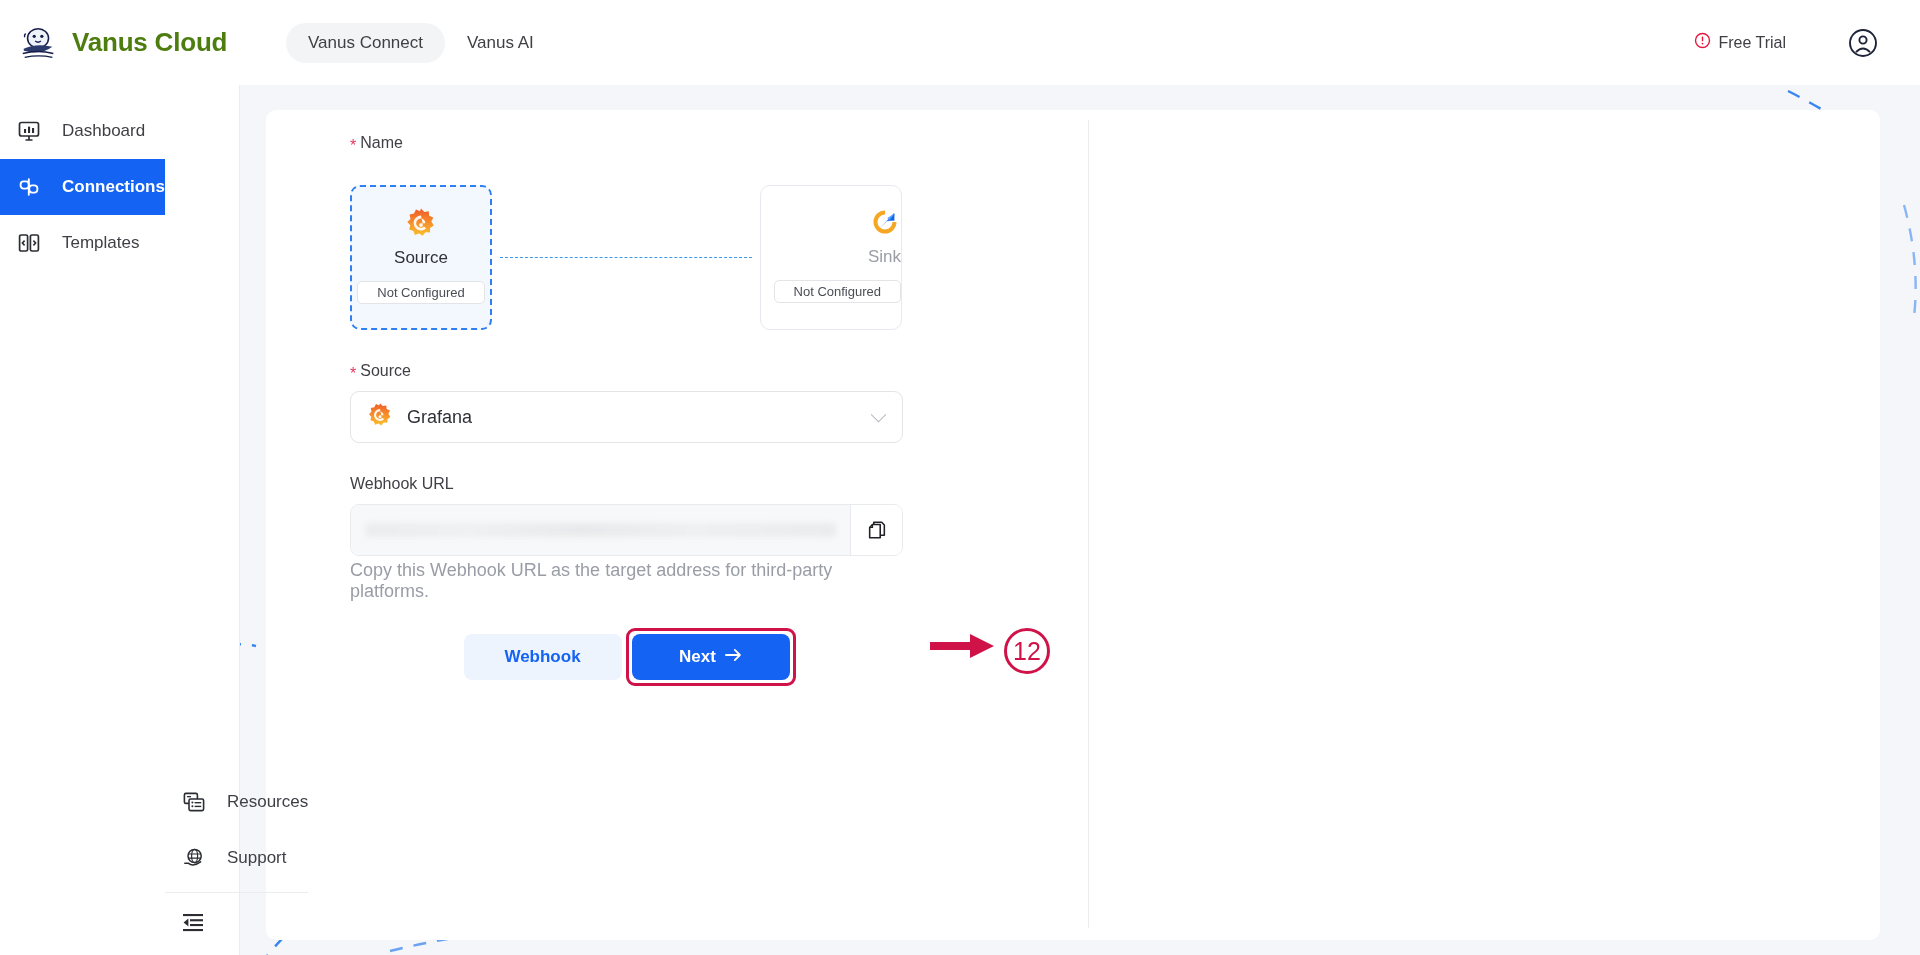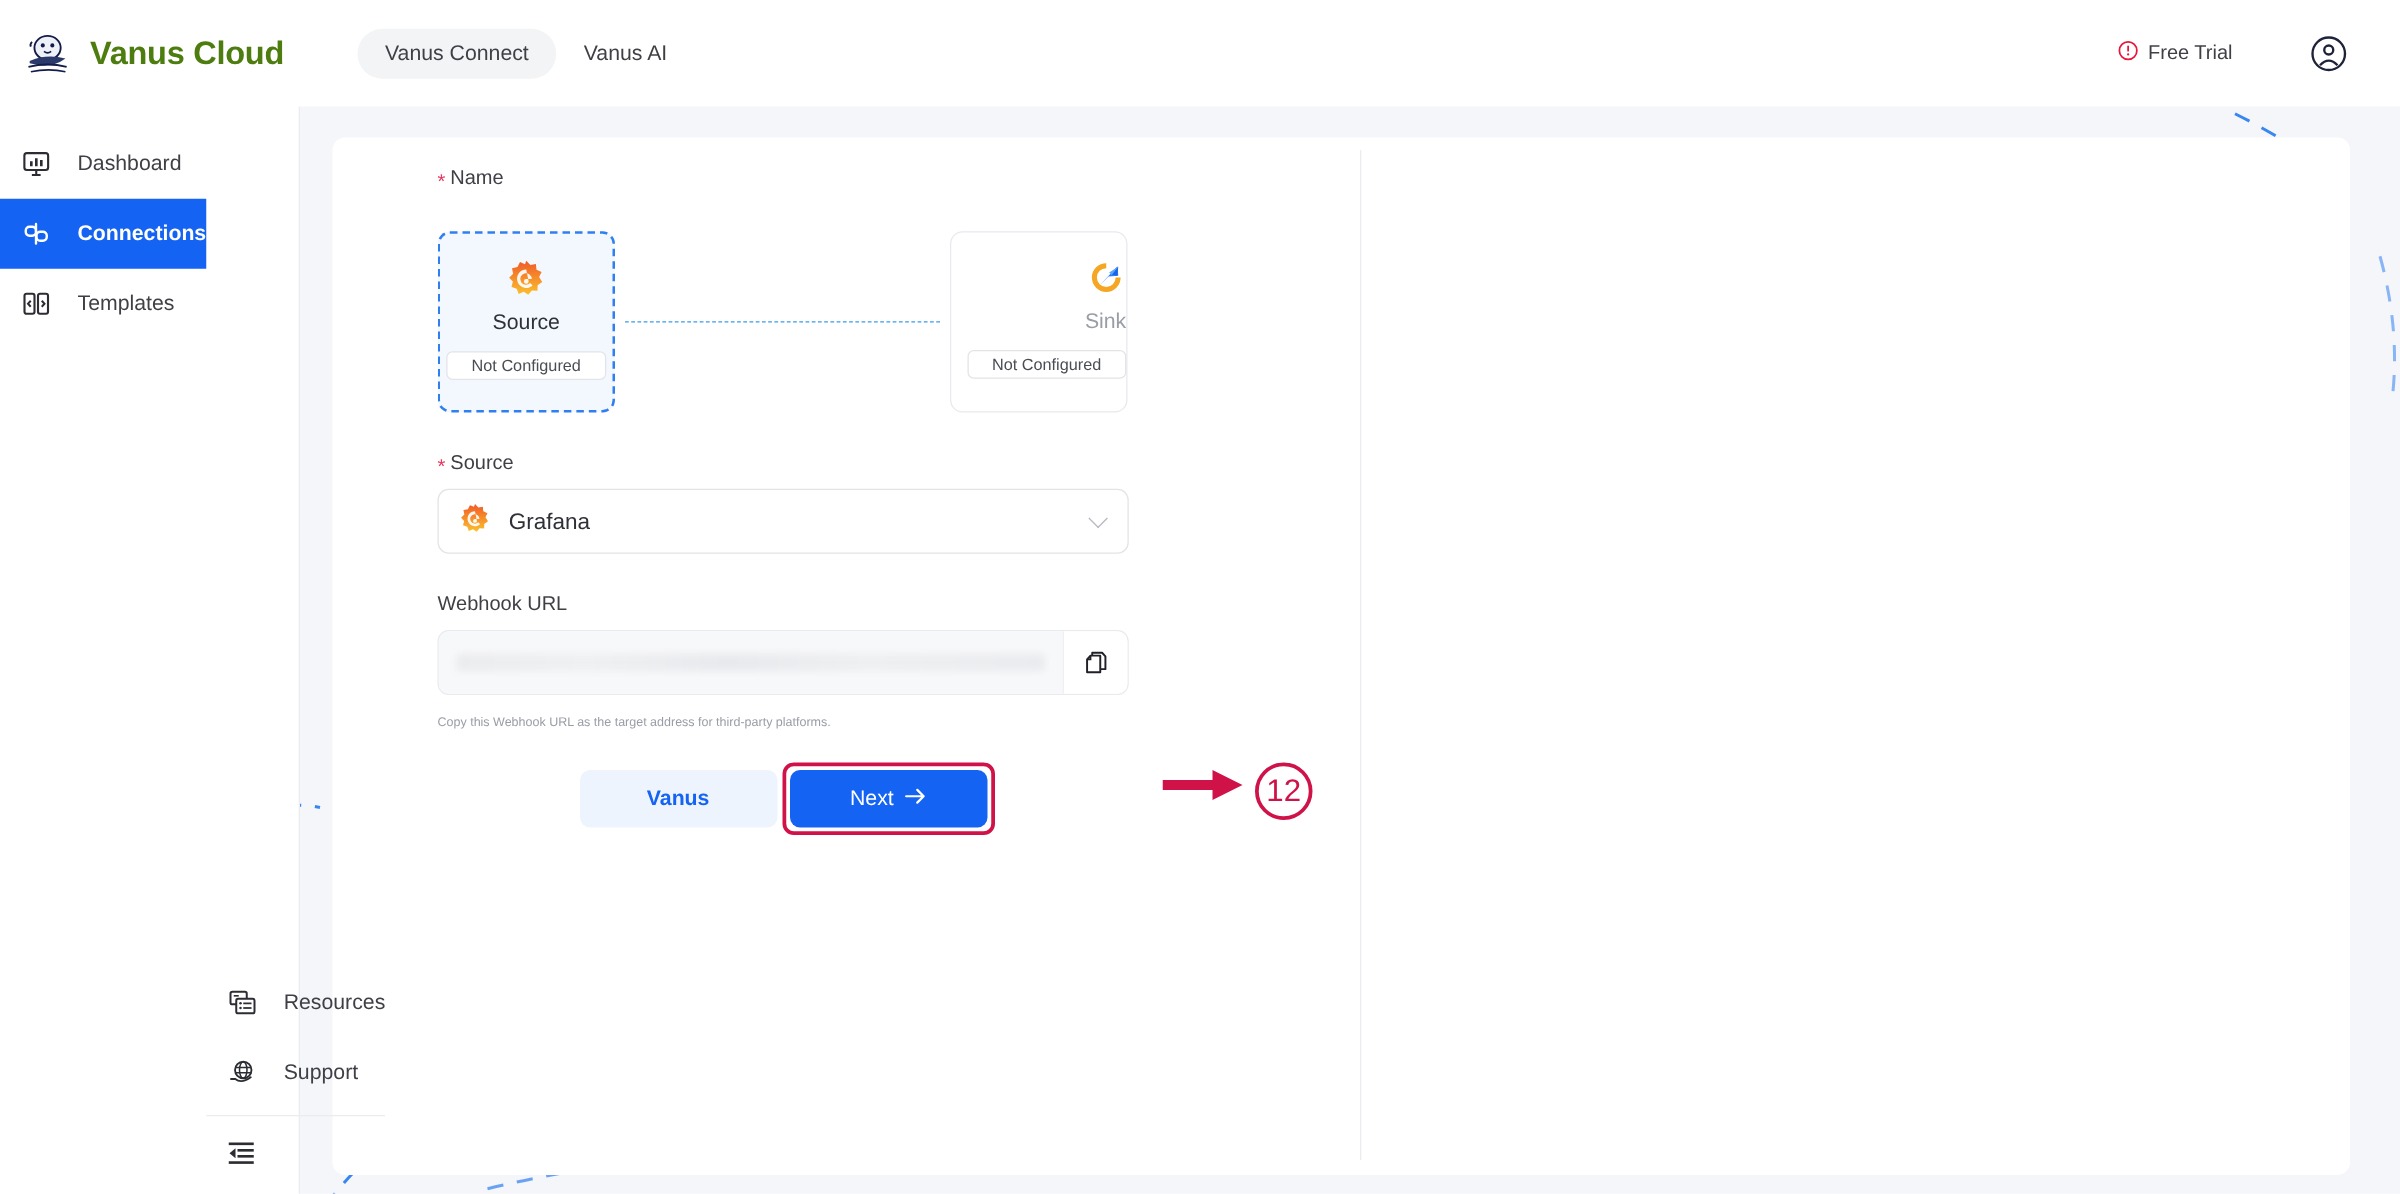--- a/index.html
+++ b/index.html
@@ -158,39 +158,39 @@
     position: absolute; left: 14px; top: 18px; right: 14px; height: 14px;
     background: linear-gradient(90deg,#e9eaec 0%,#eeeff1 22%,#e6e7ea 46%,#edeef0 70%,#e8e9ec 100%);
     filter: blur(3px); border-radius: 3px; opacity: .85;
   }
   .webhook-copy {
     width: 52px; background: #ffffff;
     border-left: 1px solid #e9eaee;
     display: flex; align-items: center; justify-content: center;
     cursor: pointer;
   }
-  .hint { margin-top: 17px; font-size: 10px; color: #9a9da6; }
+  .hint { margin-top: 4px; font-size: 18px; color: #9a9da6; }
 
   .actions {
     margin-top: 32px; width: 553px;
     display: flex; justify-content: center; gap: 10px; align-items: center;
     position: relative;
   }
   .btn-cancel {
     width: 158px; height: 46px; border-radius: 8px;
     background: #eef4fe; color: #1463f3;
     font-size: 17px; font-weight: bold;
     display: flex; align-items: center; justify-content: center;
     cursor: pointer; border: none;
   }
   .btn-next-wrap { position: relative; }
   .btn-next {
     width: 158px; height: 46px; border-radius: 8px;
     background: #1463f3; color: #ffffff;
-    font-size: 17px; font-weight: normal;
+    font-size: 17px; font-weight: bold;
     display: flex; align-items: center; justify-content: center; gap: 9px;
     cursor: pointer; border: none;
   }
   .hl-ring {
     position: absolute; left: -6px; top: -6px;
     width: 170px; height: 58px;
     border: 3px solid #cf1349; border-radius: 9px;
     pointer-events: none;
   }
 
@@ -417,21 +417,21 @@
           <svg width="22" height="22" viewBox="0 0 24 24">
             <path d="M8.5 3.5h8.6L20 6.6v11.2H8.5z" fill="none" stroke="#1f2127" stroke-width="1.7" stroke-linejoin="round"></path>
             <path d="M15.5 20.5H4V9.2l3-3.2h8.5z" fill="#ffffff" stroke="#1f2127" stroke-width="1.7" stroke-linejoin="round"></path>
             <path d="M7 6v3.2H4" fill="none" stroke="#1f2127" stroke-width="1.5"></path>
           </svg>
         </div>
       </div>
       <div class="hint">Copy this Webhook URL as the target address for third-party platforms.</div>
 
       <div class="actions">
-        <button class="btn-cancel">Vanus</button>
+        <button class="btn-cancel">Webhook</button>
 
         <div class="btn-next-wrap">
           <button class="btn-next">
             <span>Next</span>
             <span>
               <svg width="17" height="14" viewBox="0 0 18 14">
                 <path d="M1 7h14M10.4 1.6 15.8 7l-5.4 5.4" fill="none" stroke="#ffffff" stroke-width="1.9" stroke-linecap="round" stroke-linejoin="round"></path>
               </svg>
             </span>
           </button>

